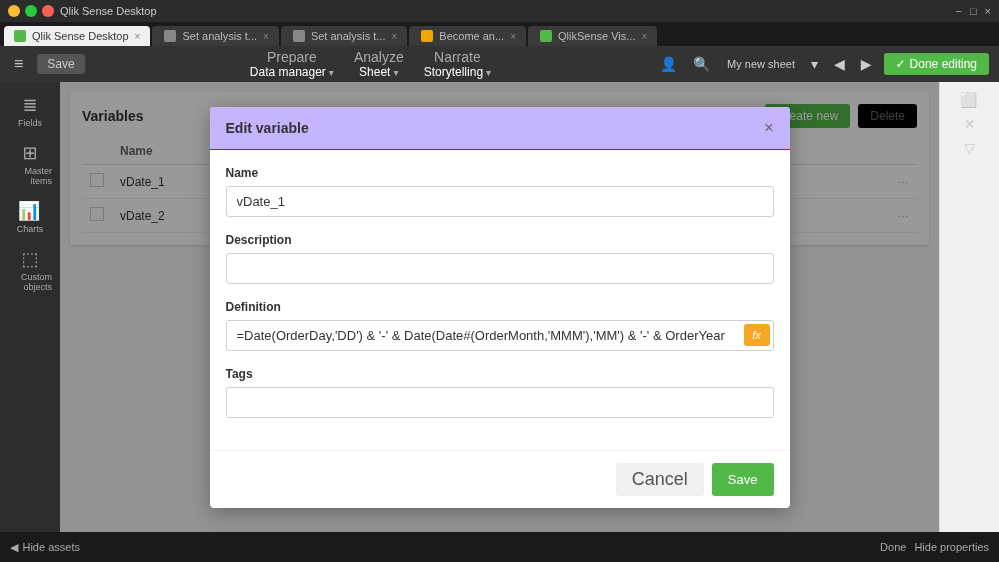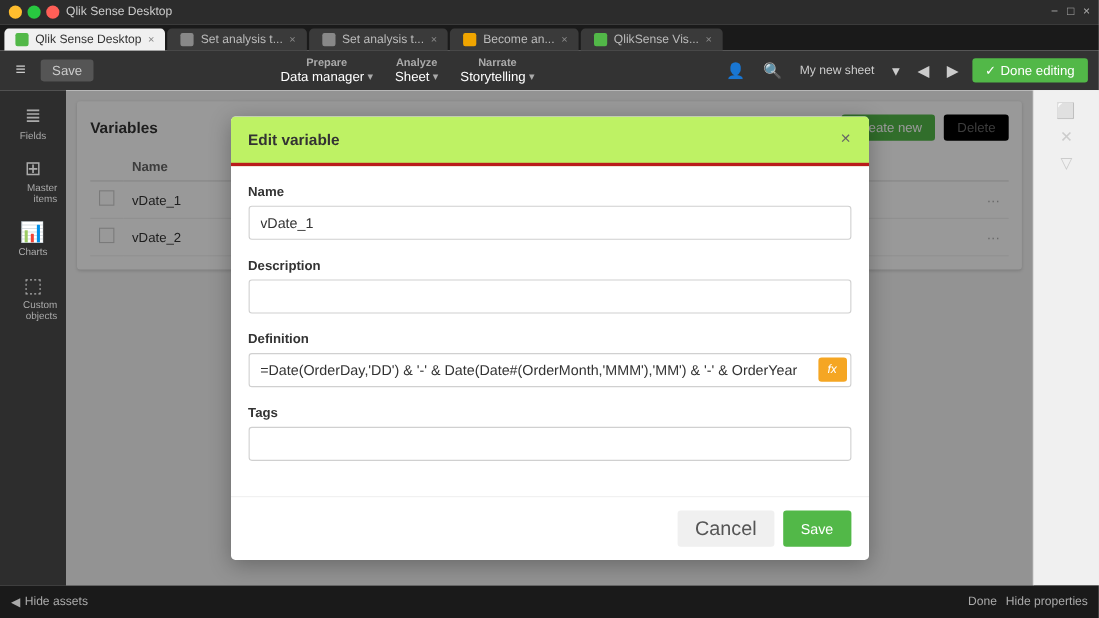--- a/index.html
+++ b/index.html
@@ -58,21 +58,21 @@
       background: #333;
       height: 36px;
       display: flex;
       align-items: center;
       padding: 0 10px;
       gap: 10px;
     }
     .hamburger { color: #ccc; font-size: 16px; cursor: pointer; padding: 2px 4px; }
     .app-bar-center { flex: 1; display: flex; align-items: center; justify-content: center; gap: 20px; }
     .nav-section { display: flex; flex-direction: column; align-items: center; cursor: pointer; }
-    .nav-section-label { color: #aaa; font-size: 10px; font-weight: bold; }
+    .nav-section-label { color: #aaa; font-size: 14px; }
     .nav-section-value { color: #fff; font-size: 12px; display: flex; align-items: center; gap: 3px; }
     .nav-chevron { color: #aaa; font-size: 10px; }
     .app-bar-right { display: flex; align-items: center; gap: 8px; }
     .done-editing-btn {
       background: #52b848;
       color: #fff;
       border: none;
       border-radius: 3px;
       padding: 4px 12px;
       font-size: 12px;
@@ -203,26 +203,26 @@
       z-index: 100;
     }
     .modal {
       background: #fff;
       border-radius: 4px;
       width: 580px;
       box-shadow: 0 4px 20px rgba(0,0,0,0.3);
       overflow: hidden;
     }
     .modal-header {
-      background: #bef264;
+      background: #c4b5fd;
       padding: 12px 16px;
       display: flex;
       justify-content: space-between;
       align-items: center;
-      border-bottom: 3px solid #b91c1c;
+      border-bottom: 1px solid #b91c1c;
     }
     .modal-title { font-size: 14px; font-weight: 600; color: #333; }
     .modal-close { color: #666; cursor: pointer; font-size: 16px; background: none; border: none; }
     .modal-body { padding: 16px; }
     .form-group { margin-bottom: 16px; }
     .form-label { font-size: 12px; color: #333; font-weight: 600; margin-bottom: 6px; display: block; }
     .form-input {
       width: 100%;
       padding: 7px 10px;
       border: 1px solid #d0d0d0;

